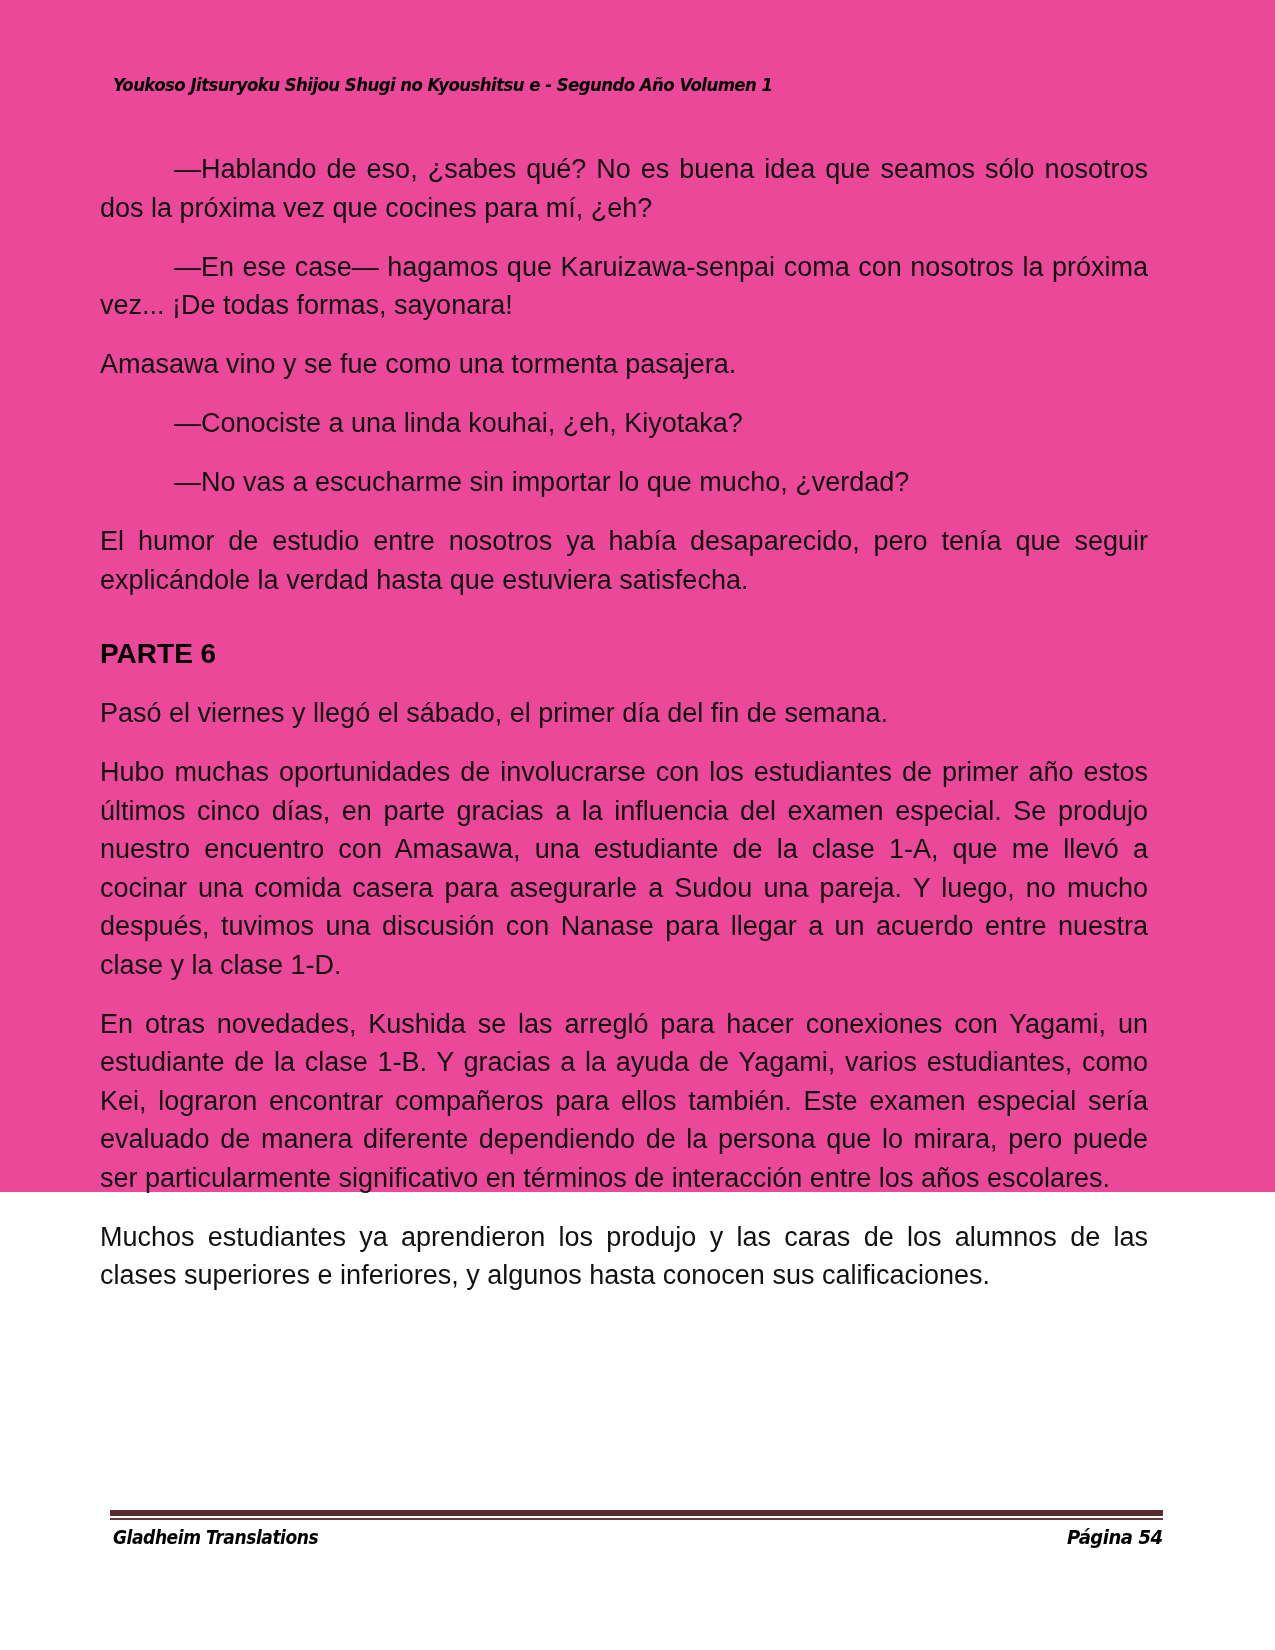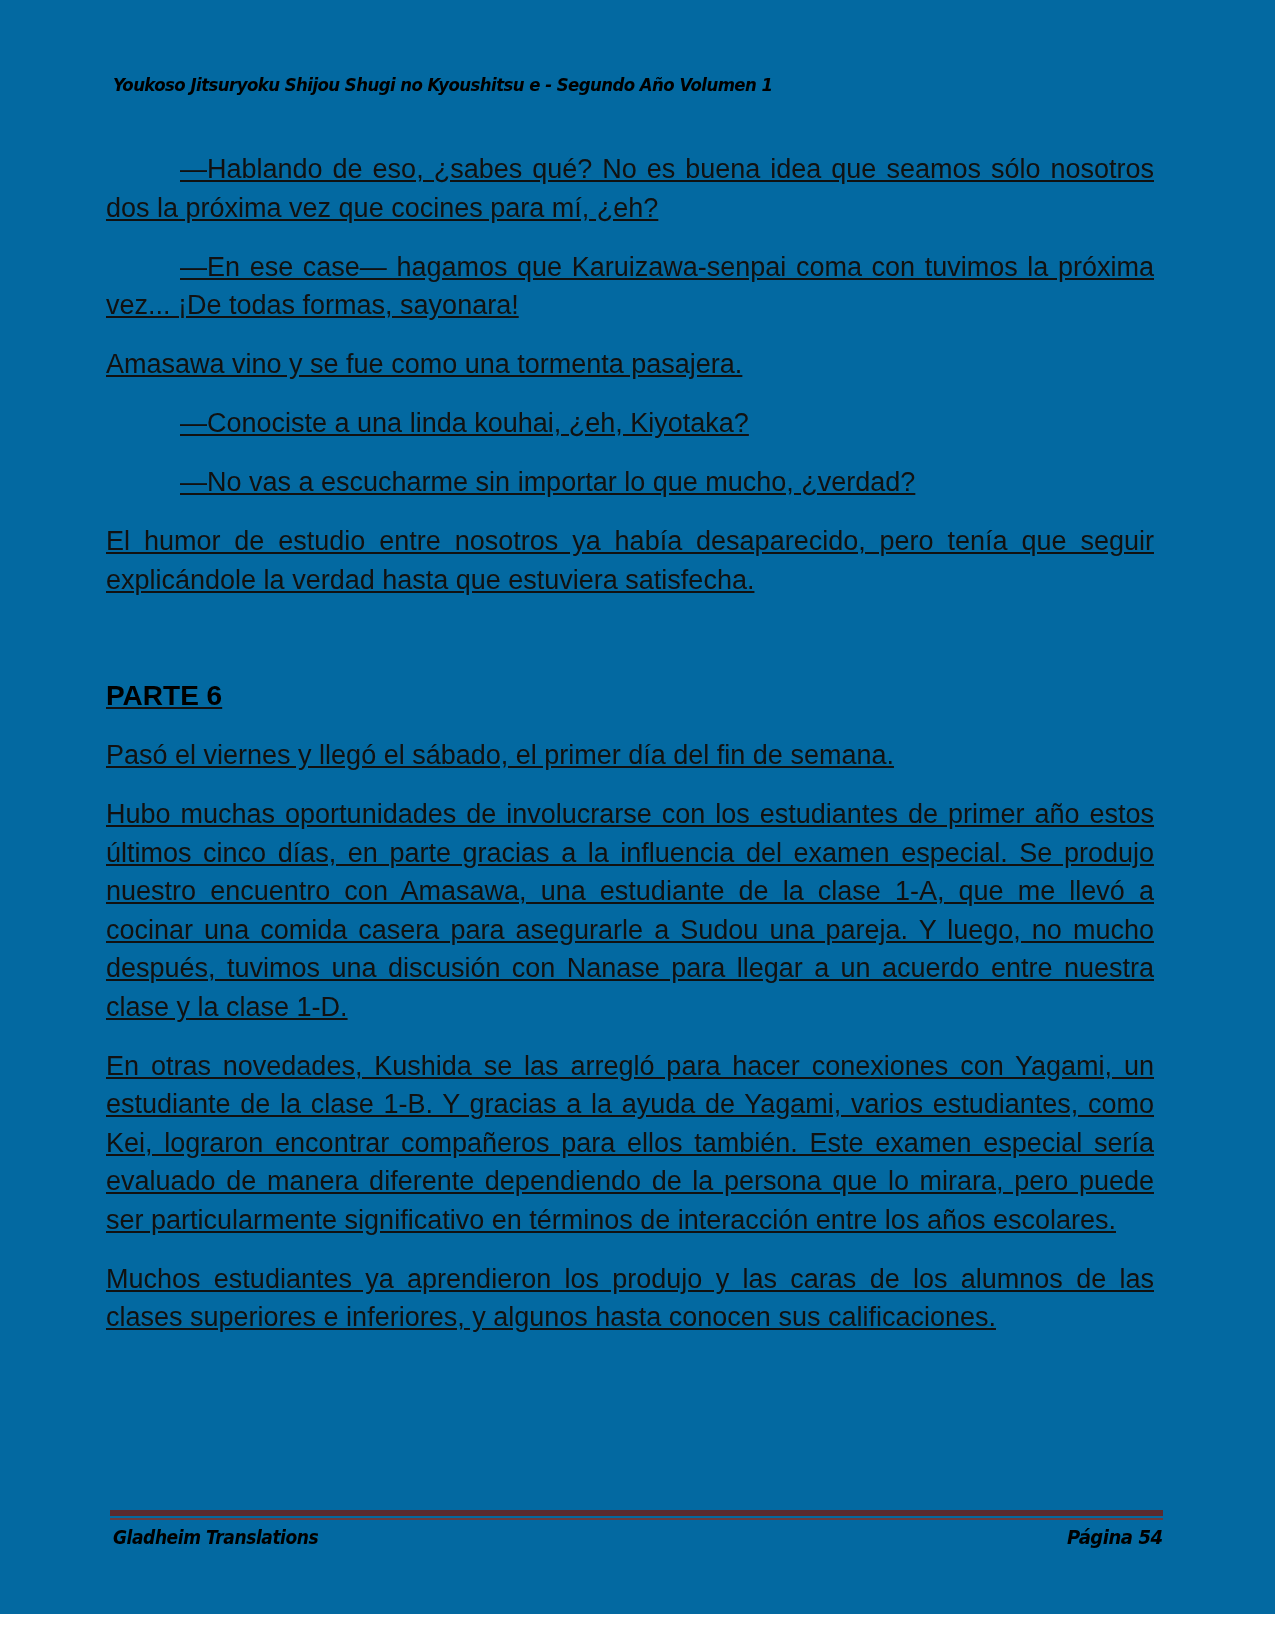--- a/index.html
+++ b/index.html
@@ -1,32 +1,31 @@
 <!DOCTYPE html>
 <html><head>
   <meta charset="utf-8">
   <style>
     html, body { margin: 0; padding: 0; background: #ffffff; }
     body { width: 1275px; height: 1650px; position: relative; overflow: hidden; }
-    .page { position: absolute; left: 0; top: 0; width: 1275px; height: 1614px; background: #0369a1; }
+    .page { position: absolute; left: 0; top: 0; width: 1275px; height: 1192px; background: #ec4899; }
     .running-header {
       position: absolute; left: 113px; top: 74px;
       font-family: "DejaVu Sans", sans-serif; font-weight: bold; font-style: italic;
       font-size: 18px; color: #000; letter-spacing: -0.6px;
       transform: scaleX(0.92); transform-origin: left top; white-space: nowrap;
     }
     .body-text {
-      position: absolute; left: 106px; width: 1048px; top: 150px;
+      position: absolute; left: 100px; width: 1048px; top: 150px;
       font-family: "Liberation Sans", sans-serif; font-size: 27px; color: #111;
       line-height: 38.5px;
-      text-decoration: underline;
     }
     .body-text p { margin: 0 0 20.5px 0; text-align: justify; }
     .body-text p.indent { text-indent: 74px; }
-    .body-text p.section-gap { margin-bottom: 78px; }
+    .body-text p.section-gap { margin-bottom: 36px; }
     .body-text h2 {
       font-family: "Liberation Sans", sans-serif; font-size: 28px; font-weight: bold;
       margin: 0 0 20.5px 0; line-height: 38.5px; color: #000;
     }
     .footer-rule-thick { position: absolute; left: 110px; width: 1053px; top: 1510px; height: 6px; background: #5a2a2f; }
     .footer-rule-thin { position: absolute; left: 110px; width: 1053px; top: 1518px; height: 2px; background: #6b3a3e; }
     .footer-left, .footer-right {
       position: absolute; top: 1526px;
       font-family: "DejaVu Sans", sans-serif; font-weight: bold; font-style: italic;
       font-size: 19px; color: #000; white-space: nowrap; letter-spacing: -0.5px;
@@ -36,21 +35,21 @@
   </style>
 </head>
 <body>
 
 <div class="page">
 
   <div class="running-header">Youkoso Jitsuryoku Shijou Shugi no Kyoushitsu e - Segundo Año Volumen 1</div>
 
   <div class="body-text">
     <p class="indent">—Hablando de eso, ¿sabes qué? No es buena idea que seamos sólo nosotros dos la próxima vez que cocines para mí, ¿eh?</p>
-    <p class="indent">—En ese case— hagamos que Karuizawa-senpai coma con tuvimos la próxima vez... ¡De todas formas, sayonara!</p>
+    <p class="indent">—En ese case— hagamos que Karuizawa-senpai coma con nosotros la próxima vez... ¡De todas formas, sayonara!</p>
     <p>Amasawa vino y se fue como una tormenta pasajera.</p>
     <p class="indent">—Conociste a una linda kouhai, ¿eh, Kiyotaka?</p>
     <p class="indent">—No vas a escucharme sin importar lo que mucho, ¿verdad?</p>
     <p class="section-gap">El humor de estudio entre nosotros ya había desaparecido, pero tenía que seguir explicándole la verdad hasta que estuviera satisfecha.</p>
 
     <h2>PARTE 6</h2>
 
     <p>Pasó el viernes y llegó el sábado, el primer día del fin de semana.</p>
     <p>Hubo muchas oportunidades de involucrarse con los estudiantes de primer año estos últimos cinco días, en parte gracias a la influencia del examen especial. Se produjo nuestro encuentro con Amasawa, una estudiante de la clase 1-A, que me llevó a cocinar una comida casera para asegurarle a Sudou una pareja. Y luego, no mucho después, tuvimos una discusión con Nanase para llegar a un acuerdo entre nuestra clase y la clase 1-D.</p>
     <p>En otras novedades, Kushida se las arregló para hacer conexiones con Yagami, un estudiante de la clase 1-B. Y gracias a la ayuda de Yagami, varios estudiantes, como Kei, lograron encontrar compañeros para ellos también. Este examen especial sería evaluado de manera diferente dependiendo de la persona que lo mirara, pero puede ser particularmente significativo en términos de interacción entre los años escolares.</p>

